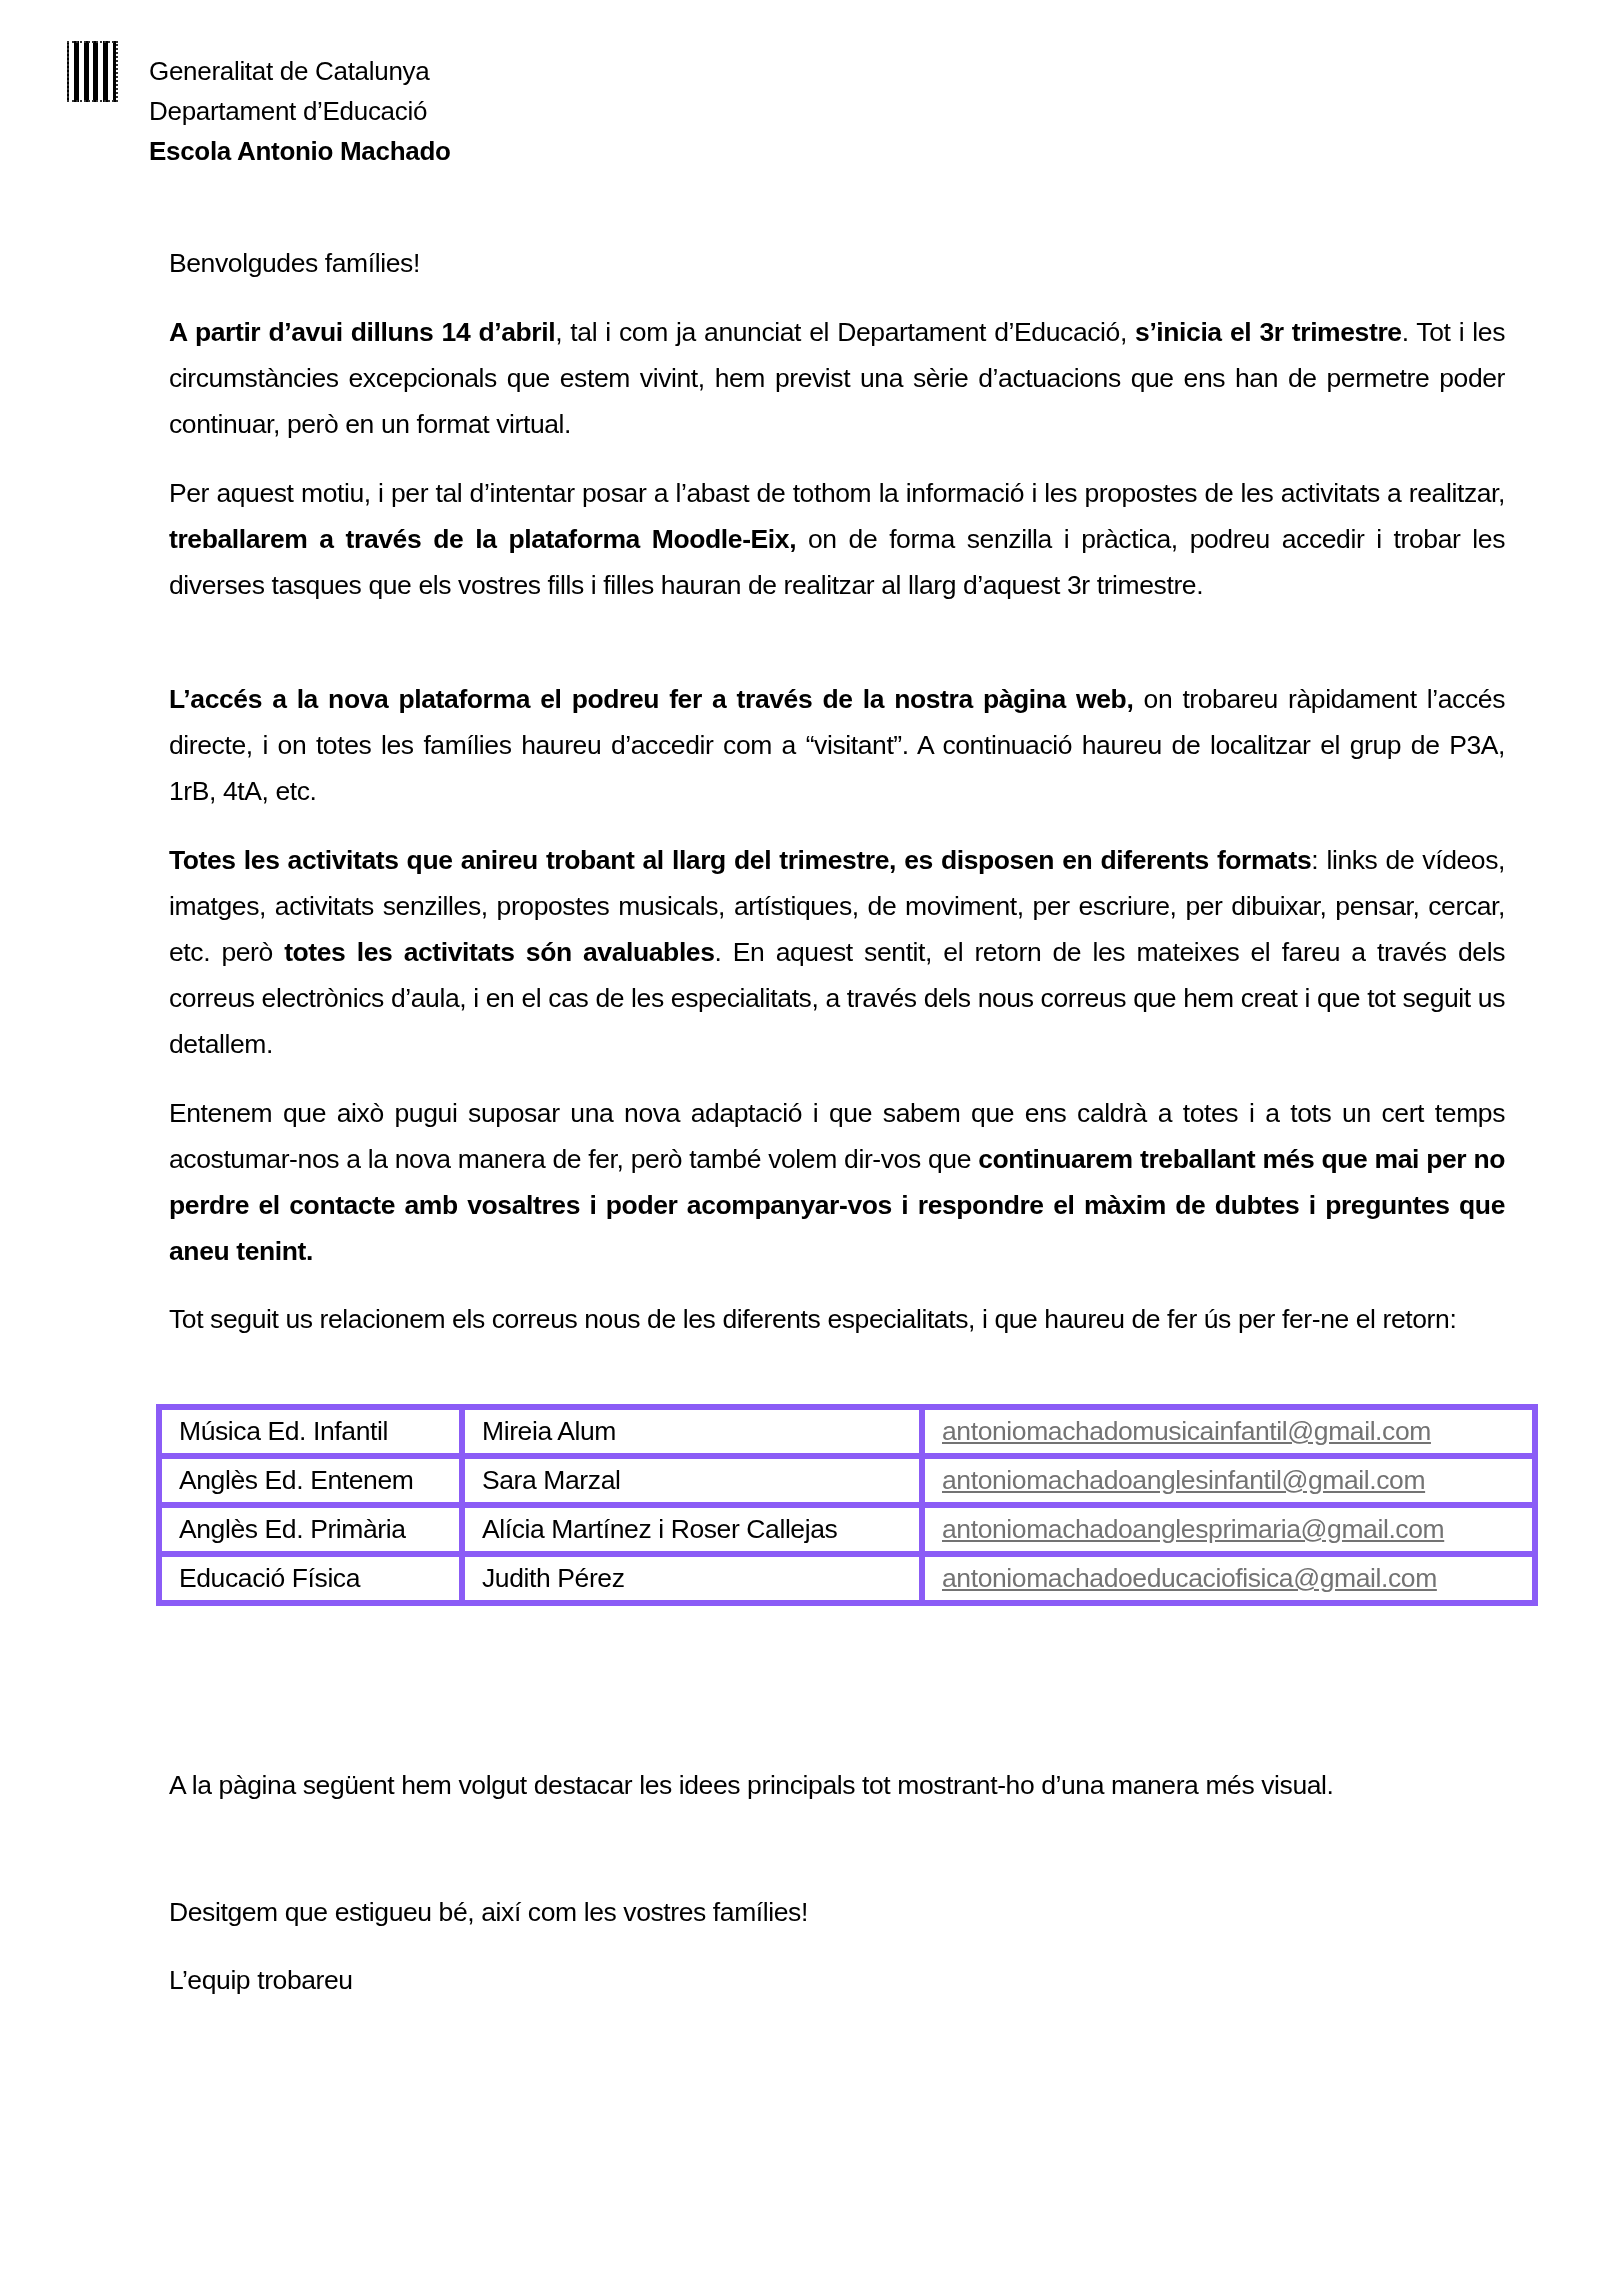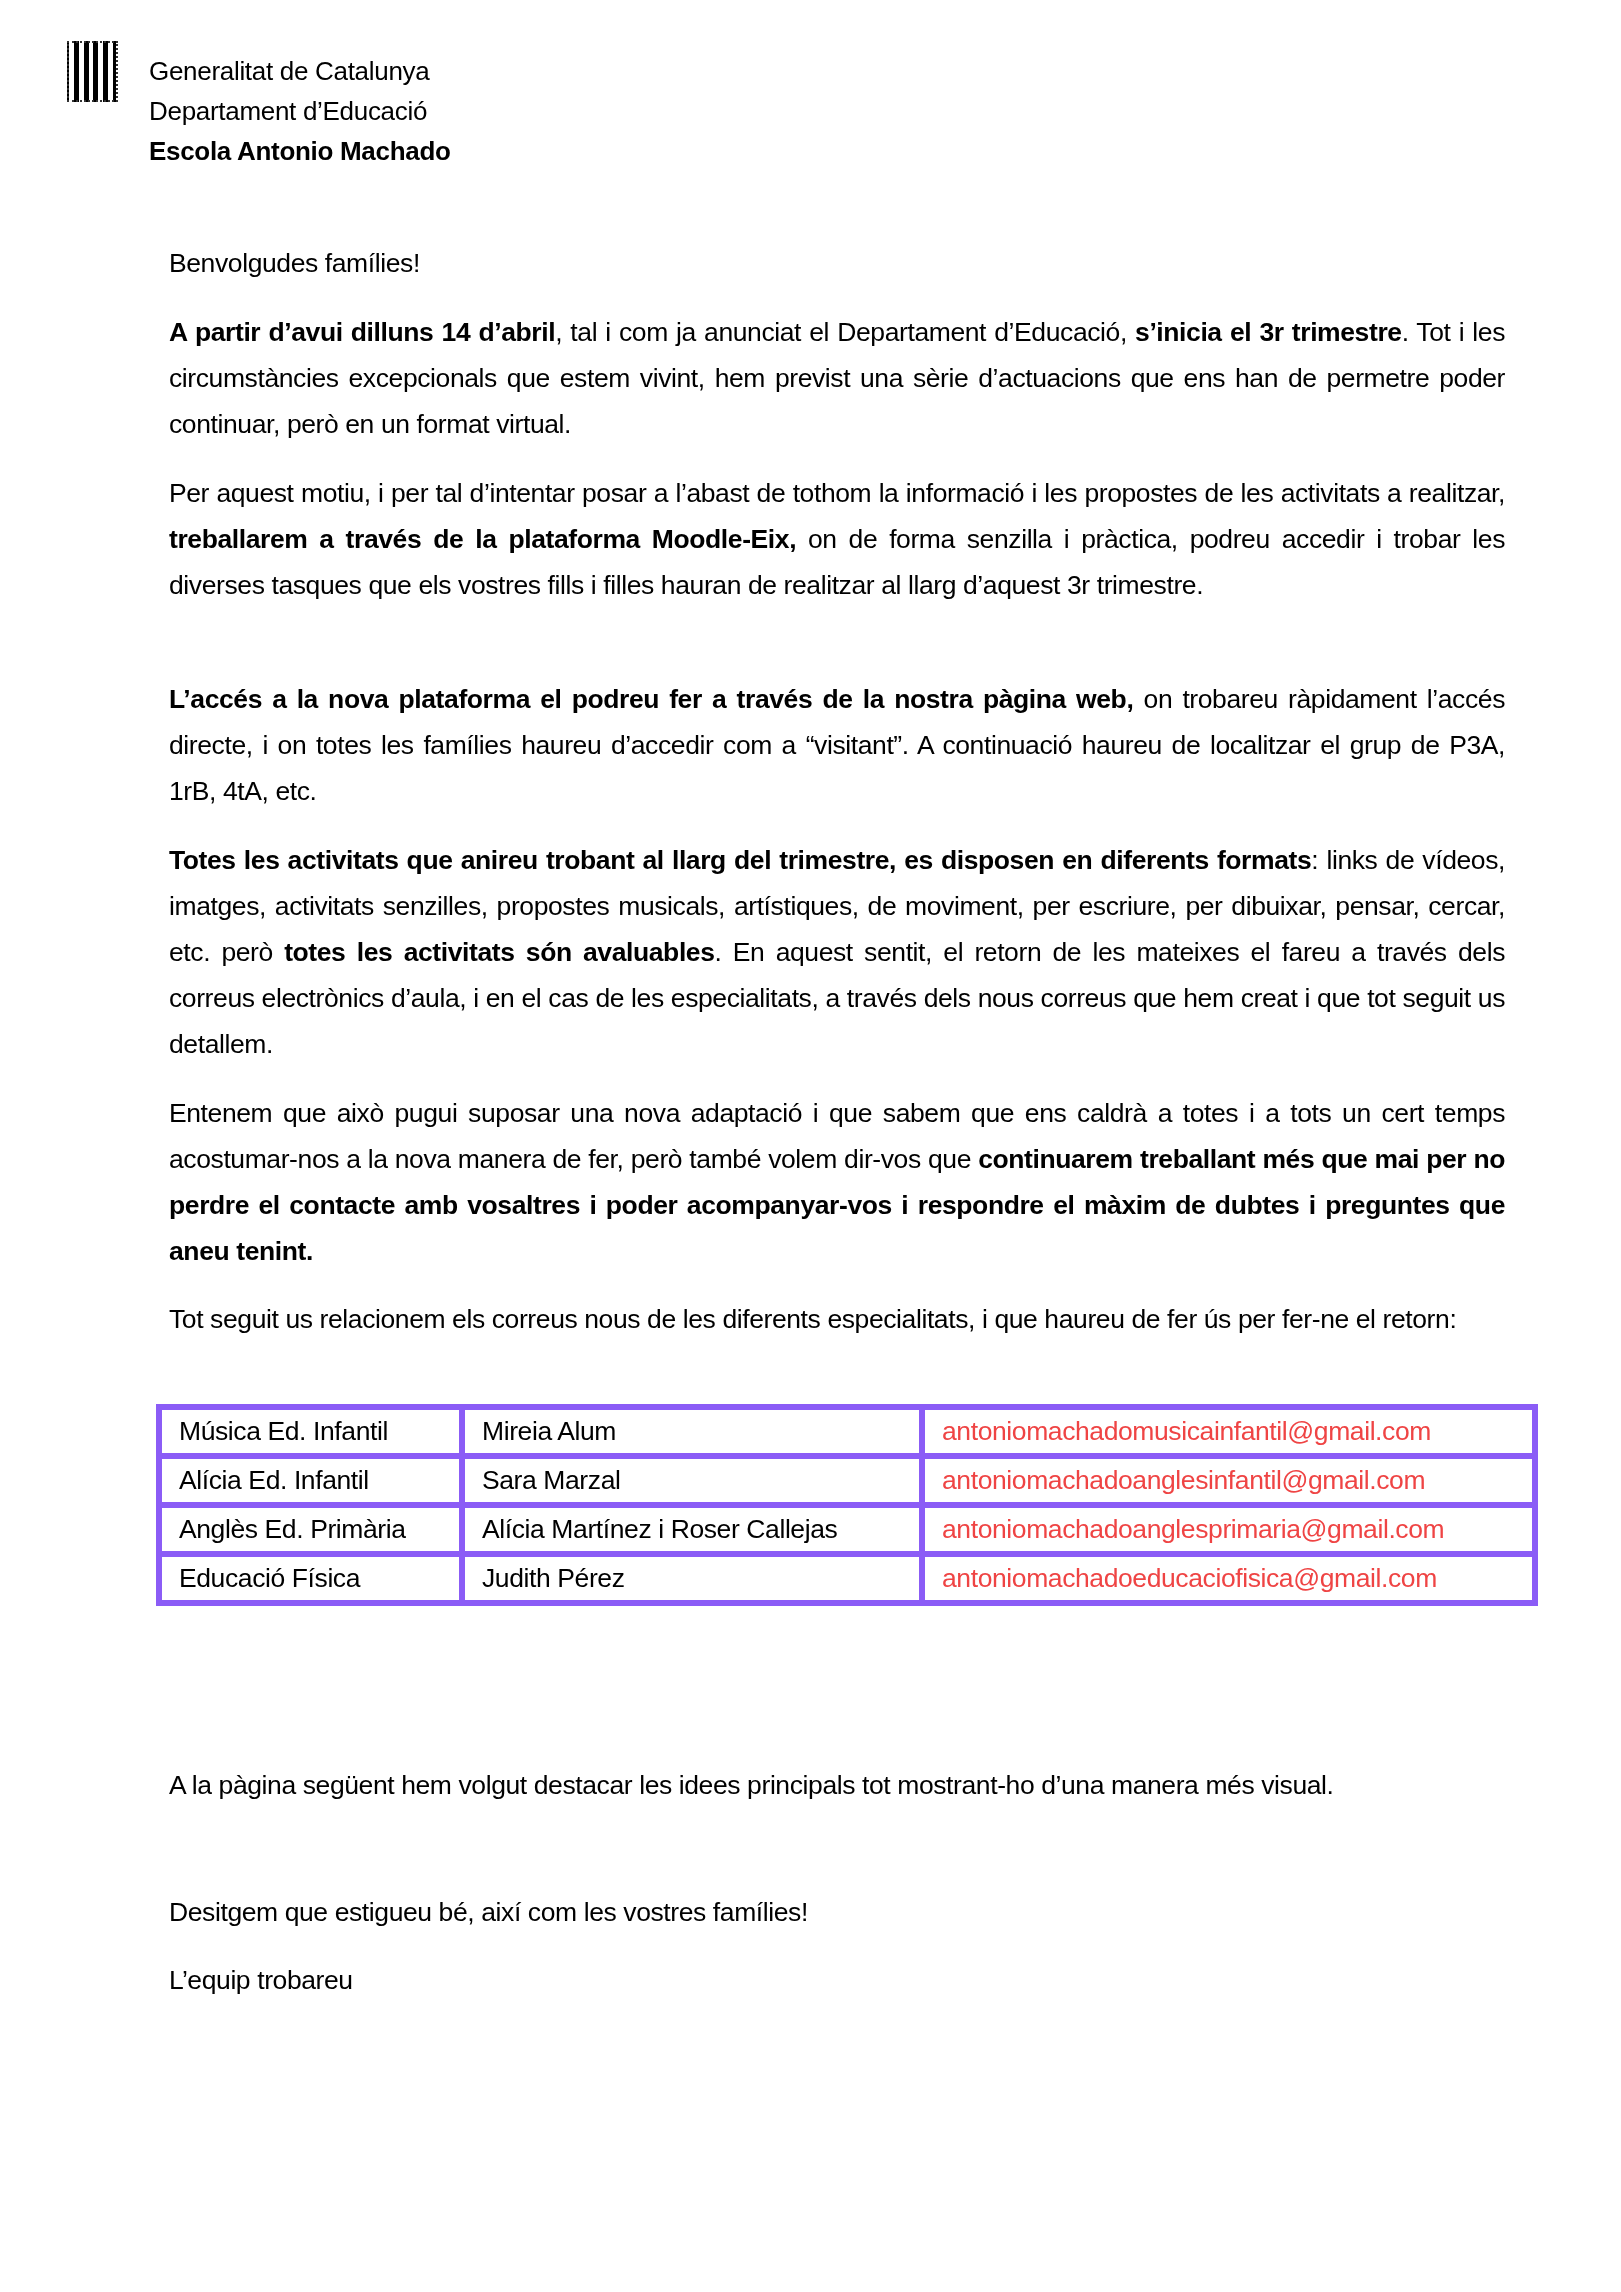--- a/index.html
+++ b/index.html
@@ -9,21 +9,21 @@
   .logo{position:absolute;left:0;top:2px;width:51px;height:61px;border:2px dotted #333;box-sizing:border-box;
     background:repeating-linear-gradient(90deg,#fff 0 4.9px,#000 4.9px 9.8px);}
   .hdr-text{position:absolute;left:82px;top:12px;font-size:26px;line-height:40px;white-space:nowrap;letter-spacing:-0.3px;}
   .hdr-text .b{font-weight:bold;}
   .body{position:absolute;left:157px;width:1360px;font-size:26.5px;line-height:46px;text-align:justify;letter-spacing:-0.4px;}
   p{margin:12px;}
   b{font-weight:bold;}
   table{position:absolute;left:156px;top:1404px;width:1382px;border-collapse:collapse;font-size:26.5px;letter-spacing:-0.4px;}
   td{border:6px solid #8b5cf6;height:43px;padding:0 17px;white-space:nowrap;margin-top:8px;}
   td.c1{width:263px;} td.c2{width:420px;}
-  a{color:#ef4444;text-align:center;}
+  a{color:#737373;text-decoration:underline;text-align:center;}
 </style>
 </head>
 <body>
 
 <div class="hdr">
   <div class="logo"></div>
   <div class="hdr-text">
     <div>Generalitat de Catalunya</div>
     <div>Departament d’Educació</div>
     <div class="b">Escola Antonio Machado</div>
@@ -59,21 +59,21 @@
 </div>
 
 <table>
   <tbody id="rows">
       <tr>
         <td class="c1">Música Ed. Infantil</td>
         <td class="c2">Mireia Alum</td>
         <td><a>antoniomachadomusicainfantil@gmail.com</a></td>
       </tr>
       <tr>
-        <td class="c1">Alícia Ed. Infantil</td>
+        <td class="c1">Anglès Ed. Entenem</td>
         <td class="c2">Sara Marzal</td>
         <td><a>antoniomachadoanglesinfantil@gmail.com</a></td>
       </tr>
       <tr>
         <td class="c1">Anglès Ed. Primària</td>
         <td class="c2">Alícia Martínez i Roser Callejas</td>
         <td><a>antoniomachadoanglesprimaria@gmail.com</a></td>
       </tr>
       <tr>
         <td class="c1">Educació Física</td>

